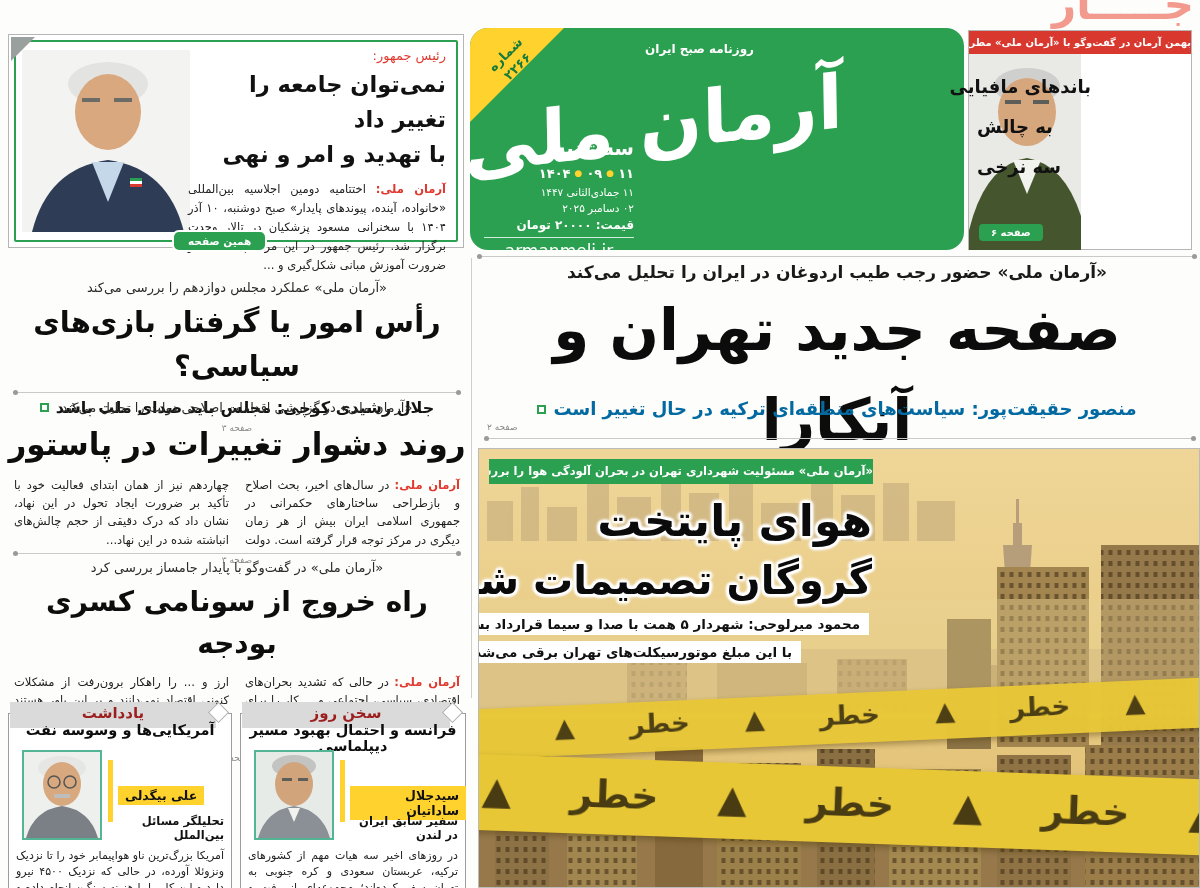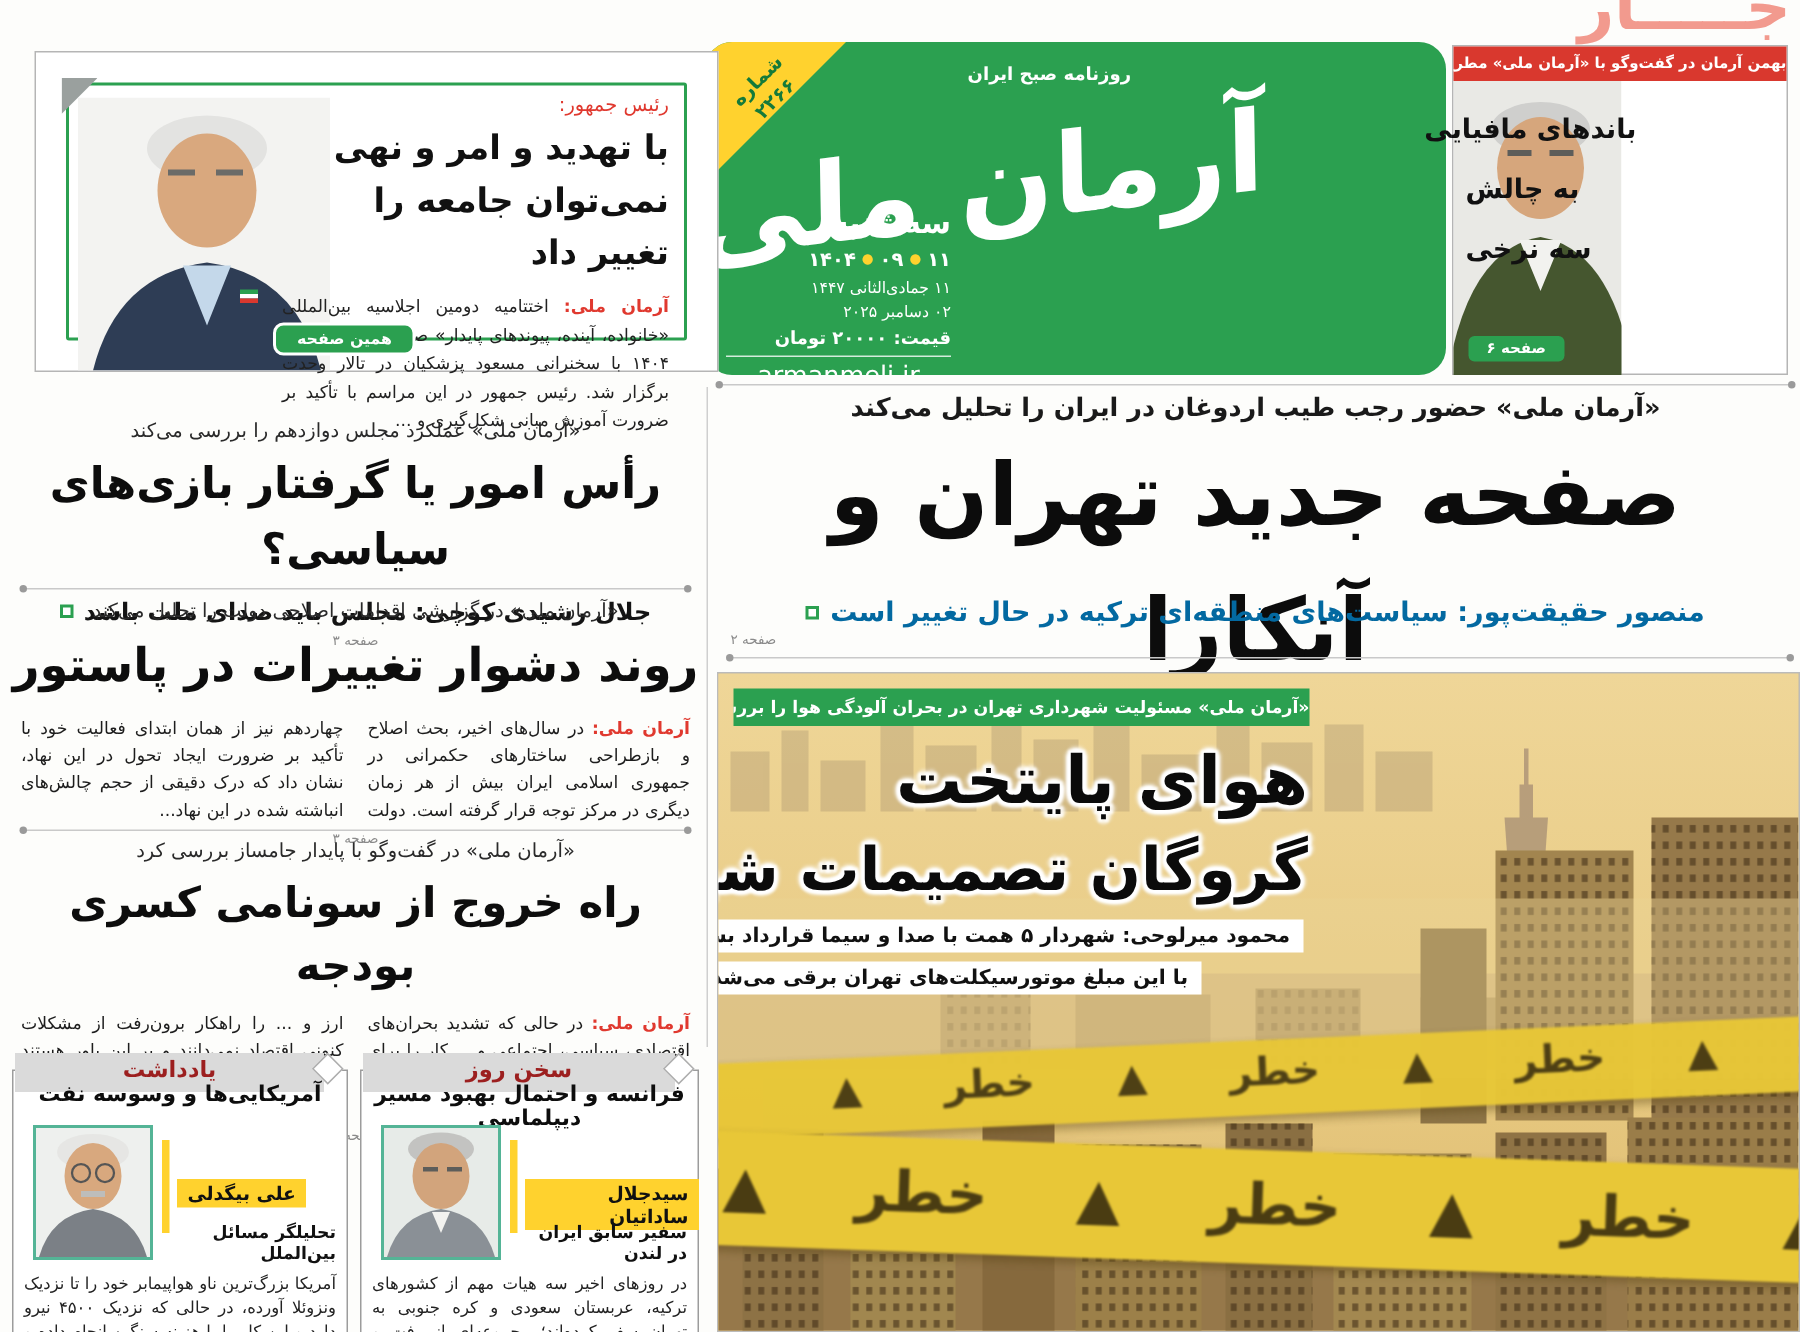--- a/index.html
+++ b/index.html
@@ -28,33 +28,33 @@
   .dateblock .day{font-size:20px;font-weight:bold;margin-bottom:6px;}
   .date-fa{font-size:13px;font-weight:bold;letter-spacing:1px;margin-bottom:5px;}
   .date-fa .dot{color:#ffd22e;font-size:9px;margin:0 4px;vertical-align:2px;}
   .date-sub{font-size:10.5px;margin-bottom:4px;}
   .price{font-size:12px;font-weight:bold;margin-top:2px;padding-bottom:5px;
          border-bottom:1px solid rgba(255,255,255,.8);}
   .site{font-size:17px;direction:ltr;text-align:center;margin-top:3px;cursor:pointer;}
 
   
   .tl-box{position:absolute;left:8px;top:34px;width:456px;height:214px;border:1px solid #b5b5b5;
-          background:#fff;padding:20px;margin-left:15px;}
+          background:#fff;padding:5px;}
   .tl-inner{width:100%;height:100%;border:2px solid #2ba050;border-radius:2px;position:relative;}
   .fold-gray{position:absolute;right:auto;left:-5px;top:-5px;width:24px;height:24px;background:#9aa09e;
              clip-path:polygon(0 0,100% 0,0 100%);}
   .fold-white{position:absolute;left:-4px;top:-4px;width:20px;height:20px;background:#fff;
              clip-path:polygon(0 0,100% 0,0 100%);}
   .tl-photo{position:absolute;left:6px;top:8px;width:168px;height:182px;}
   .tl-text{position:absolute;right:10px;top:6px;width:258px;text-align:right;}
   .tl-kicker{color:#e0392f;font-size:13px;margin-bottom:4px;}
   .tl-headline{font-size:22.5px;font-weight:bold;color:#111;line-height:1.55;}
   .tl-body{margin-top:8px;font-size:11.5px;line-height:1.65;text-align:justify;color:#222;}
   .lead-red{color:#e0392f;font-weight:bold;}
-  .tl-pill{position:absolute;left:136px;bottom:-12px;background:#2ba050;color:#fff;font-size:10.5px;
+  .tl-pill{position:absolute;left:156px;bottom:-12px;background:#2ba050;color:#fff;font-size:10.5px;
            font-weight:bold;padding:3px 14px;border-radius:7px;border:2px solid #fff;cursor:pointer;}
 
   
   .tr-box{position:absolute;left:968px;top:30px;width:224px;height:220px;border:1px solid #b5b5b5;
           background:#fff;}
   .tr-kicker{position:absolute;top:0;left:0;right:0;height:23px;background:#d9382e;color:#fff;
              font-size:10px;font-weight:bold;text-align:center;line-height:23px;white-space:nowrap;
              overflow:hidden;}
   .tr-photo{position:absolute;left:0;top:23px;width:112px;height:196px;}
   .tr-headline{position:absolute;right:100px;left:8px;top:36px;text-align:left;direction:rtl;}
@@ -169,22 +169,22 @@
           <path d="M10 182 Q26 118 86 110 Q146 118 162 182 Z" fill="#2e3d55"></path>
           <path d="M70 112 L86 152 L102 112 Z" fill="#c4d8ea"></path>
           <rect x="108" y="128" width="12" height="3" fill="#2ba050"></rect>
           <rect x="108" y="131" width="12" height="3" fill="#ffffff"></rect>
           <rect x="108" y="134" width="12" height="3" fill="#d9382e"></rect>
         </svg>
       </div>
       <div class="tl-text">
         <div class="tl-kicker">رئیس جمهور:</div>
         <div class="tl-headline">
+          <div>نمی‌توان جامعه را تغییر داد</div>
           <div>با تهدید و امر و نهی</div>
-          <div>نمی‌توان جامعه را تغییر داد</div>
         </div>
         <div class="tl-body"><span class="lead-red">آرمان ملی:</span><span> اختتامیه دومین اجلاسیه بین‌المللی «خانواده، آینده، پیوندهای پایدار» صبح دوشنبه، ۱۰ آذر ۱۴۰۴ با سخنرانی مسعود پزشکیان در تالار وحدت برگزار شد. رئیس جمهور در این مراسم با تأکید بر ضرورت آموزش مبانی شکل‌گیری و ...</span></div>
       </div>
       <div class="tl-pill">همین صفحه</div>
     </div>
   </section>
 
   <section class="tr-box">
     <div class="tr-kicker">بهمن آرمان در گفت‌وگو با «آرمان ملی» مطرح کرد:</div>
     <div class="tr-photo">

